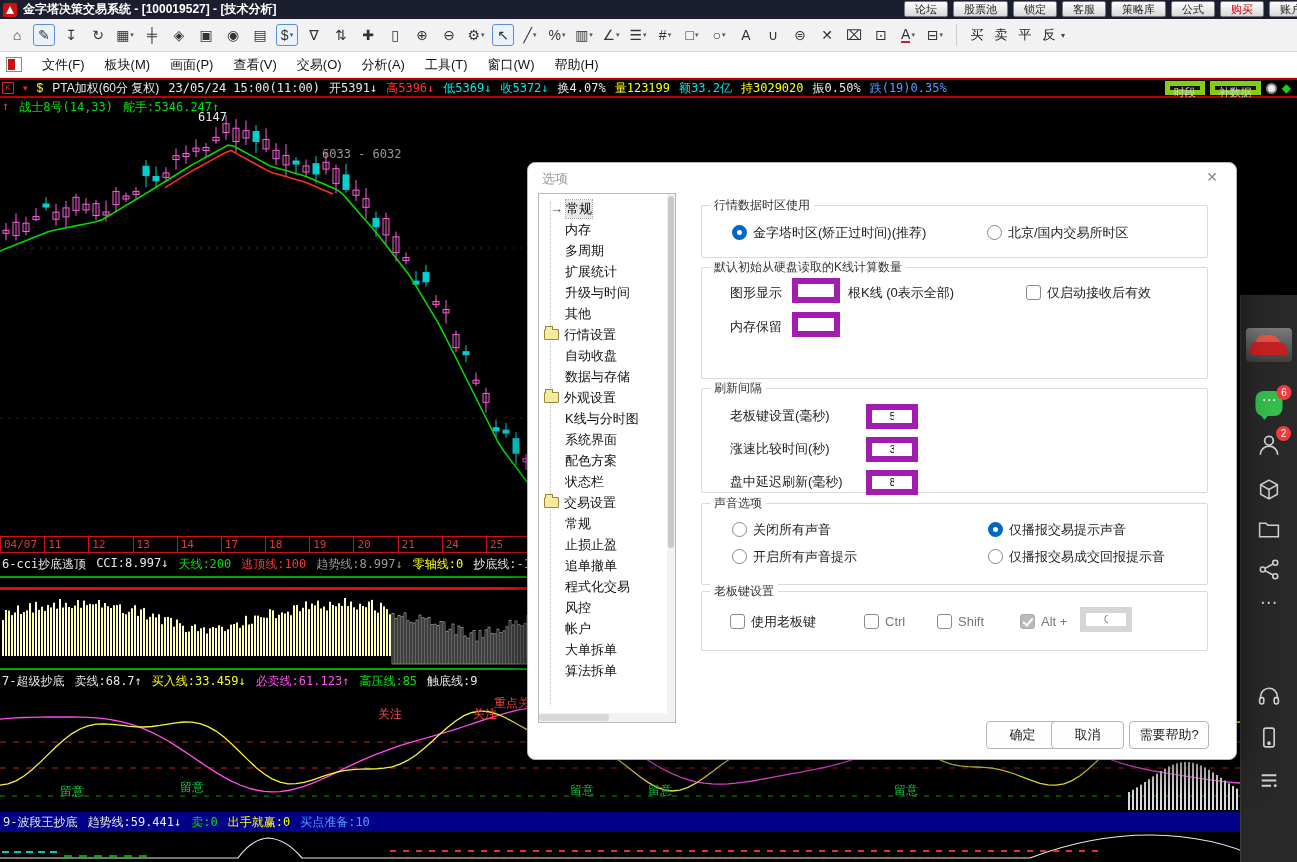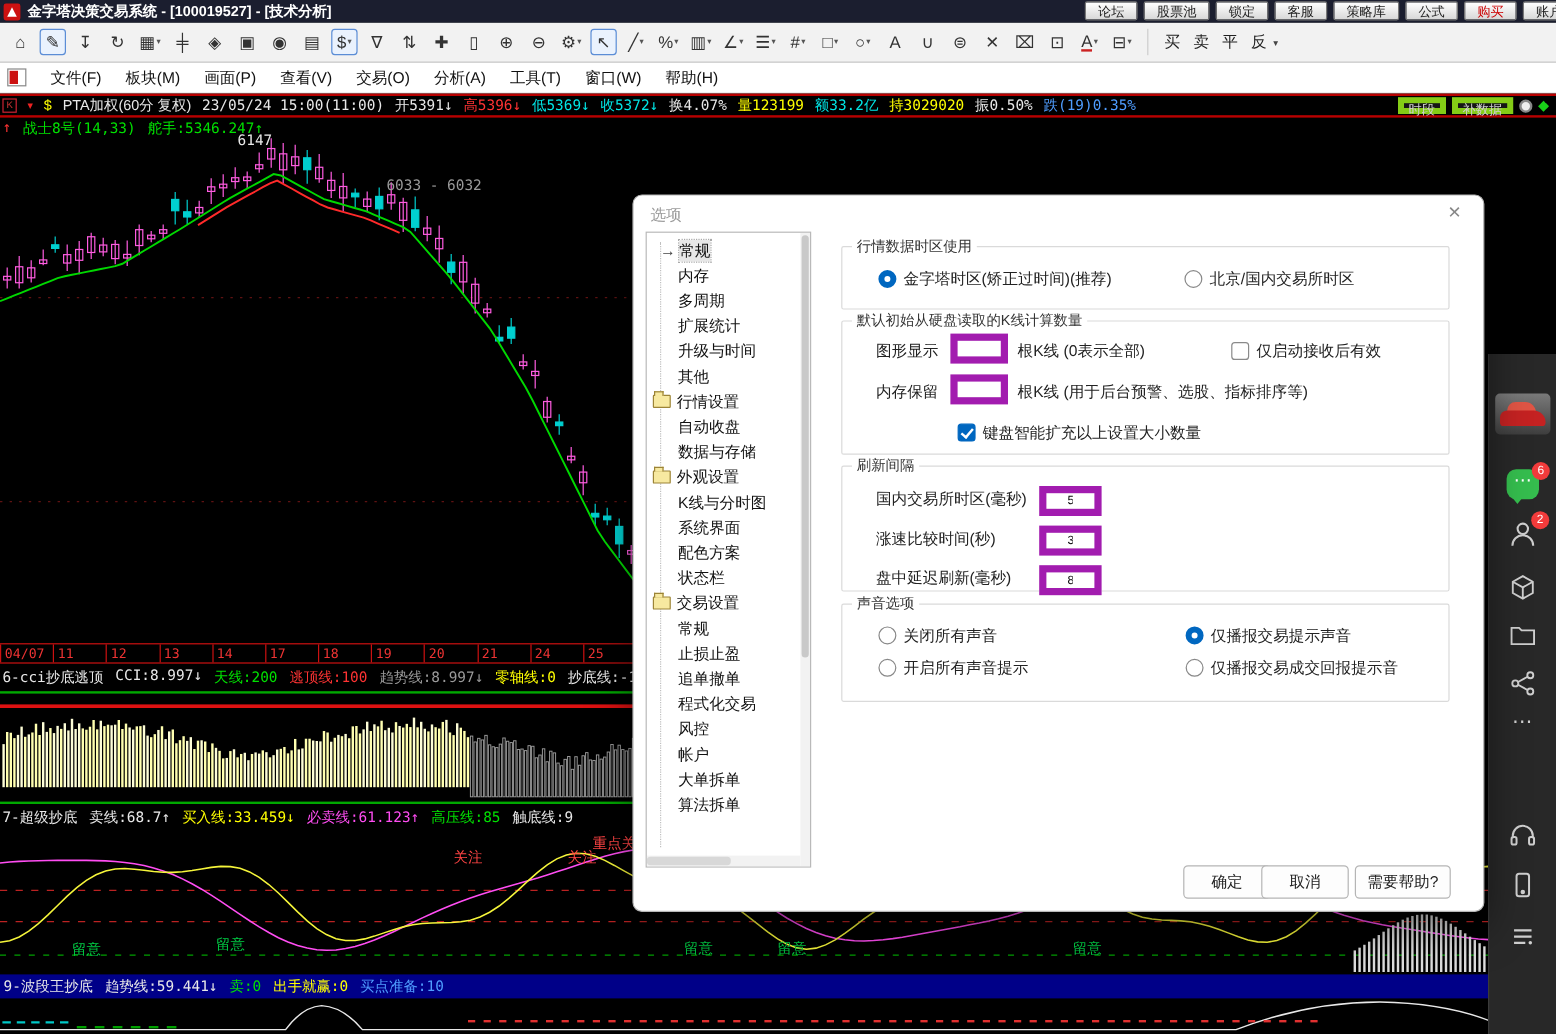--- a/index.html
+++ b/index.html
@@ -976,32 +976,28 @@
     <div class="grp" style="top:104px;height:112px;">
       <span class="legend">默认初始从硬盘读取的K线计算数量</span>
       <span class="g-abs" style="left:28px;top:12px;">图形显示</span>
       <input class="inp" style="position: absolute; left: 90px; top: 10px;" value="560">
       <span class="g-abs" style="left:146px;top:12px;">根K线 (0表示全部)</span>
       <label class="g-abs" style="left:284px;top:12px;padding-left:40px;">
         <span class="cb"></span><span>仅启动接收后有效</span>
       </label>
       <span class="g-abs" style="left:28px;top:46px;font-family:Liberation Serif, serif;">内存保留</span>
       <input class="inp" style="position: absolute; left: 90px; top: 44px;" value="560">
-      <span class="g-abs" style="left:146px;top:46px;">根K线 (用于后台预警、选股、指标排序等)</span>
-      <label class="g-abs" style="left:96px;top:80px;">
-        <span class="cb ck"></span><span>键盘智能扩充以上设置大小数量</span>
-      </label>
     </div>
 
     <div class="grp" style="top:225px;height:105px;">
       <span class="legend">刷新间隔</span>
       <div class="ref-col" style="left:28px;">
 
           <div class="ref-row">
-            <span class="ref-label">国内交易所时区(毫秒)</span>
+            <span class="ref-label">老板键设置(毫秒)</span>
             <input class="inp wide" value="500" style="">
           </div>
 
           <div class="ref-row">
             <span class="ref-label">涨速比较时间(秒)</span>
             <input class="inp wide" value="300" style="">
           </div>
 
           <div class="ref-row">
             <span class="ref-label">盘中延迟刷新(毫秒)</span>
@@ -1025,19 +1021,35 @@
           <label class="opt">
             <span class="rd"></span><span>开启所有声音提示</span>
           </label>
 
           <label class="opt">
             <span class="rd"></span><span>仅播报交易成交回报提示音</span>
           </label>
         </div>
     </div>
 
+    <div class="grp" style="top:428px;height:60px;">
+      <span class="legend">老板键设置</span>
+      <label class="g-abs" style="left:28px;top:17px;">
+        <span class="cb"></span><span>使用老板键</span>
+      </label>
+      <label class="g-abs" style="left:162px;top:17px;color:#777;">
+        <span class="cb"></span><span>Ctrl</span>
+      </label>
+      <label class="g-abs" style="left:235px;top:17px;color:#777;">
+        <span class="cb"></span><span>Shift</span>
+      </label>
+      <label class="g-abs" style="left:318px;top:17px;color:#777;">
+        <span class="cb ck dis"></span><span>Alt +</span>
+      </label>
+      <input class="inp wide dis" style="position: absolute; left: 378px; top: 15px;" value="Q">
+    </div>
 
     <button class="dbtn" style="left:448px;width:73px;margin-left:10px;">确定</button>
     <button class="dbtn" style="left:523px;width:73px;">取消</button>
     <button class="dbtn" style="left:601px;width:80px;">需要帮助?</button>
   </div>
 
 </div>
 
 </body></html>

